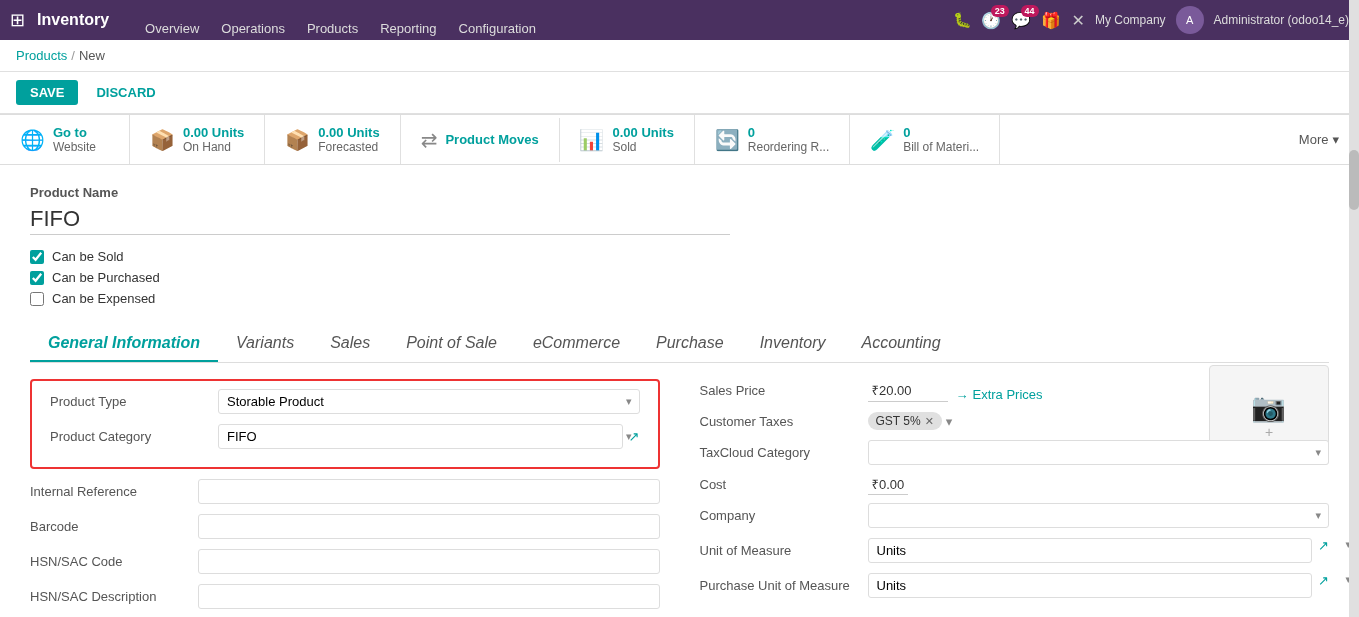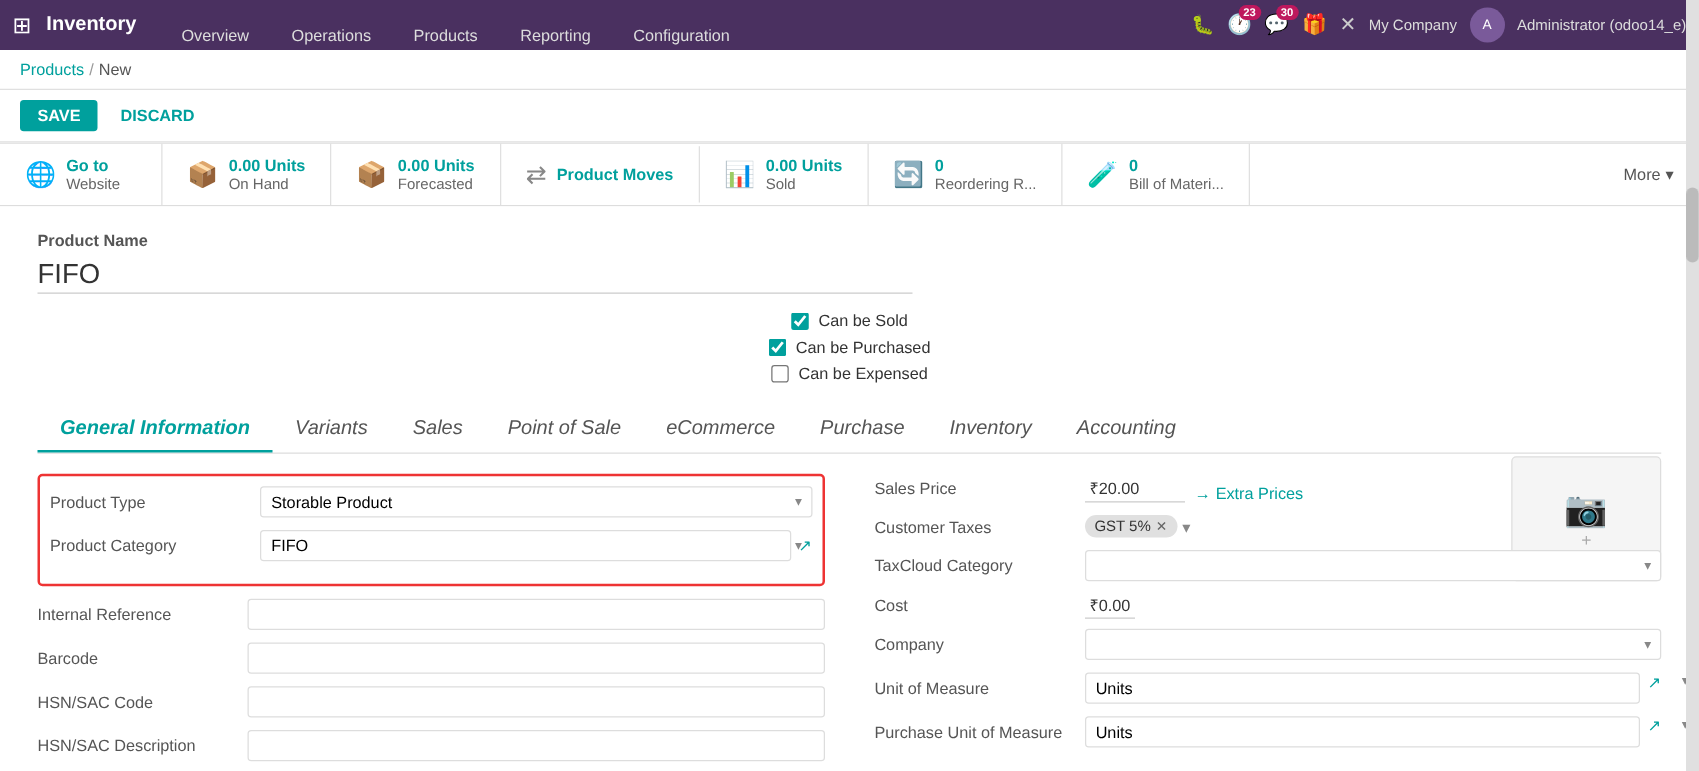--- a/index.html
+++ b/index.html
@@ -10,21 +10,21 @@
       background: #4a3060;
       color: #fff;
       display: flex;
       align-items: center;
       height: 40px;
       padding: 0 10px;
       gap: 6px;
     }
     .top-nav .apps-icon { font-size: 18px; margin-right: 6px; cursor: pointer; }
     .top-nav .app-title { font-size: 16px; font-weight: 600; margin-right: 20px; }
-    .top-nav .nav-items { display: flex; gap: 14px; flex: 1; margin-top: 17px; }
+    .top-nav .nav-items { display: flex; gap: 2px; flex: 1; margin-top: 17px; }
     .top-nav .nav-item {
       color: #ddd;
       padding: 4px 10px;
       cursor: pointer;
       border-radius: 3px;
       font-size: 13px;
     }
     .top-nav .nav-right { display: flex; align-items: center; gap: 10px; }
     .top-nav .nav-right .icon-btn {
       color: #ccc;
@@ -143,21 +143,21 @@
       font-weight: 400;
       border: none;
       border-bottom: 1px solid #ccc;
       outline: none;
       width: 700px;
       padding: 2px 0;
       color: #333;
       background: transparent;
     }
 
-    .checkboxes { margin-top: 14px; display: flex; flex-direction: column; gap: 6px; align-items: center; }
+    .checkboxes { margin-top: 14px; display: flex; flex-direction: column; gap: 6px; }
     .checkbox-item { display: flex; align-items: center; gap: 8px; font-size: 13px; cursor: pointer; }
     .checkbox-item input[type=checkbox] { width: 14px; height: 14px; accent-color: #00a09d; }
 
     
     .tabs-bar {
       display: flex;
       border-bottom: 1px solid #ddd;
       margin-top: 20px;
       background: #fff;
     }
@@ -215,21 +215,21 @@
       outline: none;
       background: #fff;
       appearance: none;
       cursor: pointer;
     }
 
     
     .highlighted-box {
       border: 2px solid #e33;
       border-radius: 4px;
-      padding: 8px 8px;
+      padding: 8px 18px;
       margin-bottom: 10px;
     }
 
     .select-wrapper {
       position: relative;
       display: flex;
       align-items: center;
     }
     .select-wrapper select { flex: 1; padding-right: 24px; }
     .select-arrow {
@@ -315,21 +315,21 @@
     <span class="nav-item">Configuration</span>
   </div>
   <div class="nav-right">
     <span class="icon-btn" style="font-size:15px;">🐛</span>
     <span class="icon-btn" style="position:relative;">
       🕐
       <span class="badge">23</span>
     </span>
     <span class="icon-btn" style="position:relative;">
       💬
-      <span class="badge">30</span>
+      <span class="badge">44</span>
     </span>
     <span class="icon-btn">🎁</span>
     <span class="icon-btn">✕</span>
     <span class="company-name">My Company</span>
     <div class="avatar">A</div>
     <span class="user-label">Administrator (odoo14_e)</span>
   </div>
 </nav>
 
 <div class="breadcrumb-bar">

